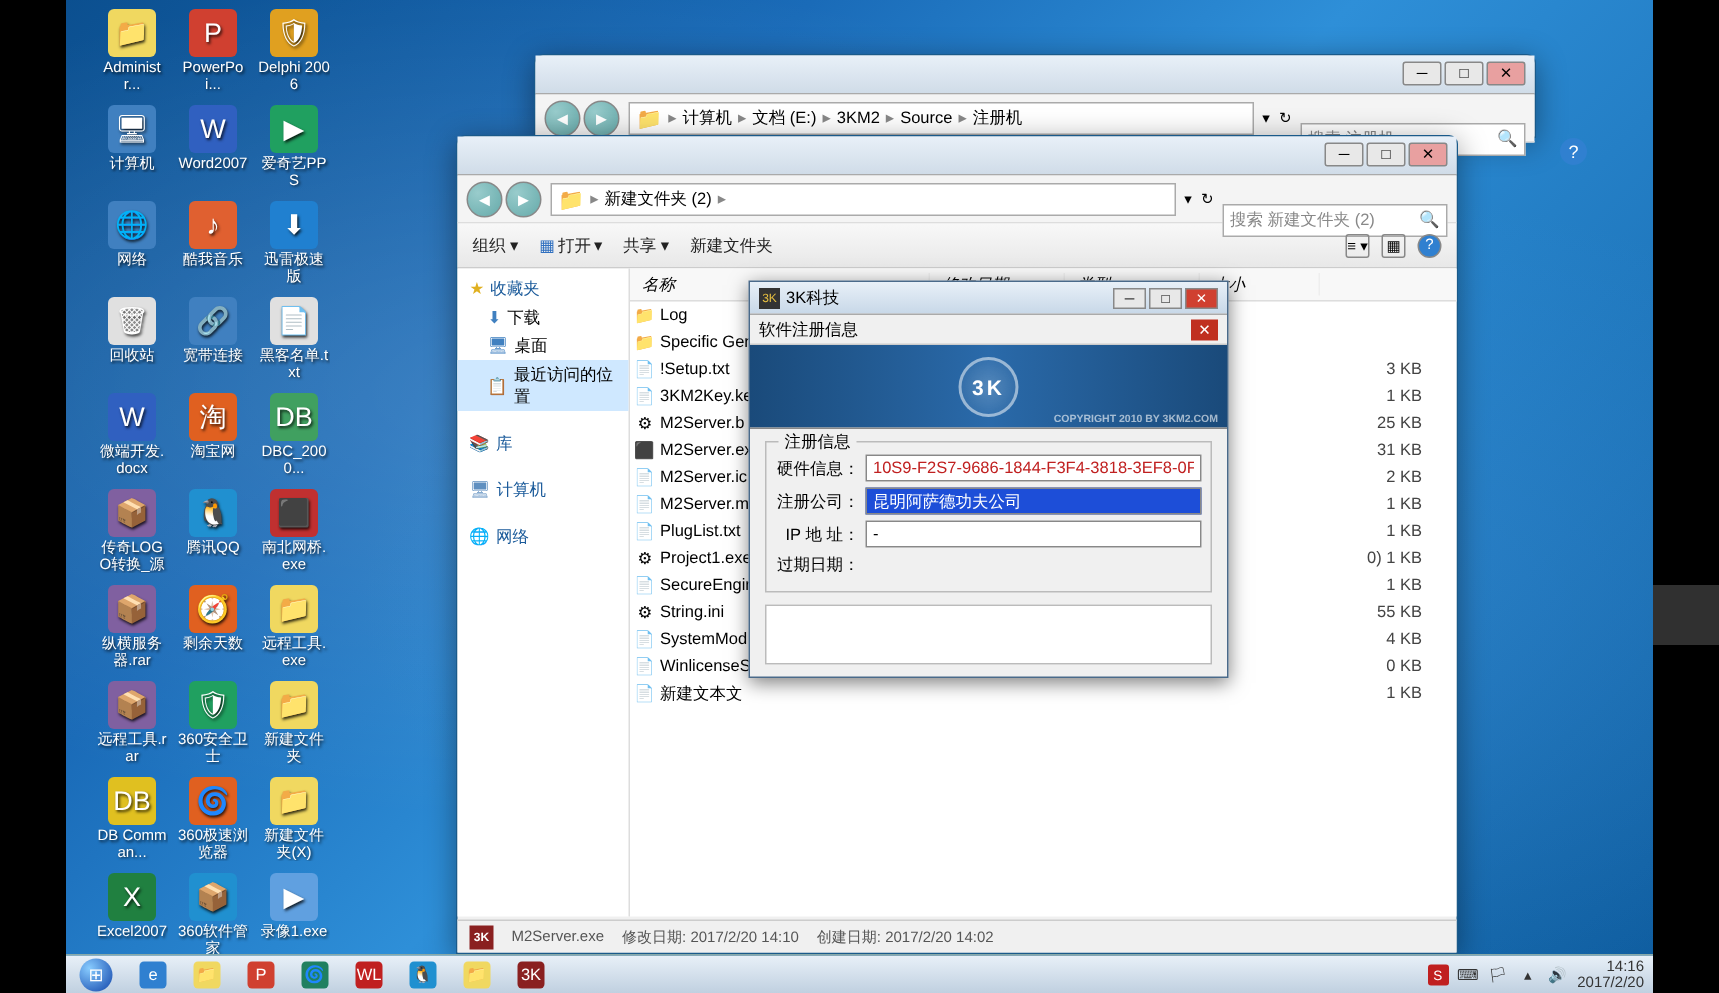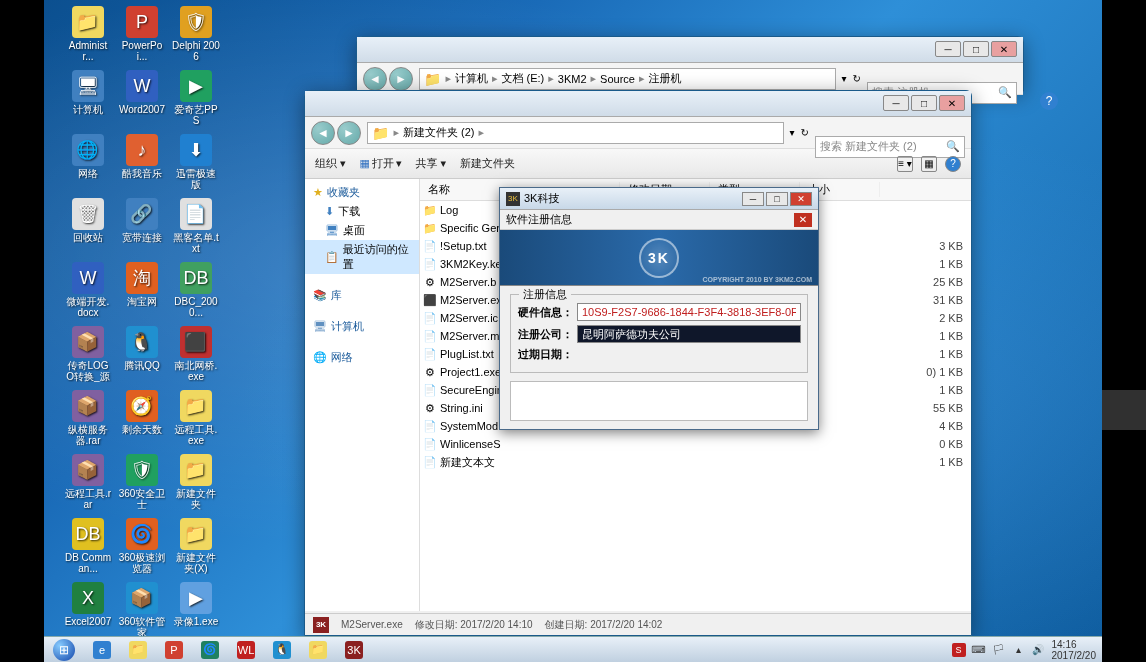--- a/index.html
+++ b/index.html
@@ -27,56 +27,56 @@
 .toolbar { height: 30px; background: linear-gradient(#f8f8f8, #e8e8e8); display: flex; align-items: center; padding: 0 10px; gap: 14px; font-size: 11px; border-bottom: 1px solid #ccc; }
 .toolbar-item { cursor: pointer; color: #222; display: flex; align-items: center; gap: 2px; }
 .toolbar-right { margin-left: auto; display: flex; gap: 8px; }
 .tb-ico { width: 16px; height: 16px; border: 1px solid #888; border-radius: 2px; display: flex; align-items: center; justify-content: center; font-size: 10px; }
 .explorer-body { display: flex; height: calc(100% - 112px); background: #fff; }
 .sidebar { width: 115px; border-right: 1px solid #ddd; padding: 4px 0; font-size: 11px; }
 .sidebar-group { padding: 2px 8px; color: #1a5a9a; cursor: pointer; display: flex; align-items: center; gap: 4px; }
 .sidebar-item { padding: 2px 8px 2px 20px; cursor: pointer; display: flex; align-items: center; gap: 4px; }
 .sidebar-item.highlighted { background: #cfe8ff; }
 .file-list { flex: 1; font-size: 11px; }
-.file-header { display: flex; border-bottom: 1px solid #ddd; background: #f8f8f8; height: 22px; align-items: center; }
+.file-header { display: flex; border-bottom: 1px solid #ddd; background: #f8f8f8; height: 22px; align-items: center; font-style: italic; }
 .fh-col { padding: 0 8px; border-right: 1px solid #eee; }
 .file-row { display: flex; align-items: center; padding: 2px 0; height: 18px; cursor: pointer; }
 .file-row .fico { width: 16px; text-align: center; margin: 0 2px; }
 .file-row .fname { flex: 0 0 180px; overflow: hidden; white-space: nowrap; }
-.file-row .fsize { margin-left: auto; padding-right: 8px; color: #444; }
+.file-row .fsize { margin-left: auto; padding-right: 23px; color: #444; }
 .status-bar { position: absolute; bottom: 0; left: 0; right: 0; height: 22px; background: #f0f0f0; border-top: 1px solid #ccc; display: flex; align-items: center; padding: 0 8px; font-size: 10px; gap: 12px; color: #555; }
 .status-bar .sico { width: 16px; height: 16px; background: #8a2020; color: #fff; display: flex; align-items: center; justify-content: center; font-size: 8px; font-weight: bold; }
 .dialog { position: absolute; background: #f0f0f0; border: 1px solid #4a6a8a; box-shadow: 0 3px 12px rgba(0,0,0,0.5); }
 .dialog-title { height: 22px; background: linear-gradient(#e8f0f8, #c8d8e8); display: flex; align-items: center; padding: 0 6px; font-size: 11px; border-bottom: 1px solid #aaa; }
 .dialog-title .dico { width: 14px; height: 14px; background: #333; margin-right: 4px; display: flex; align-items: center; justify-content: center; color: #e8c040; font-size: 8px; }
 .dialog-ctrls { margin-left: auto; display: flex; gap: 2px; }
 .dlg-btn { width: 22px; height: 14px; border: 1px solid #888; background: #e8e8e8; font-size: 9px; display: flex; align-items: center; justify-content: center; cursor: pointer; }
 .dlg-btn.close-red { background: #d04030; color: #fff; }
 .sub-title { height: 20px; padding: 0 6px; font-size: 11px; display: flex; align-items: center; border-bottom: 1px solid #ccc; }
 .sub-title .close-x { margin-left: auto; width: 18px; height: 14px; background: #c03020; color: #fff; display: flex; align-items: center; justify-content: center; font-size: 10px; cursor: pointer; }
 .banner { height: 56px; background: linear-gradient(90deg, #1a4a7a 0%, #2a6aaa 50%, #1a4a7a 100%); display: flex; align-items: center; justify-content: center; color: #fff; font-size: 18px; font-weight: bold; letter-spacing: 2px; gap: 10px; position: relative; border-bottom: 1px solid #888; }
 .banner .logo-c { width: 40px; height: 40px; border: 2px solid rgba(255,255,255,0.5); border-radius: 50%; display: flex; align-items: center; justify-content: center; font-size: 14px; background: radial-gradient(circle, rgba(255,255,255,0.2), transparent); }
 .banner .copy { position: absolute; bottom: 2px; right: 6px; font-size: 7px; color: rgba(255,255,255,0.6); letter-spacing: 0; }
 .form-body { padding: 8px 10px; font-size: 11px; }
 .form-section { border: 1px solid #bbb; padding: 8px 6px 6px; margin-bottom: 8px; position: relative; }
 .form-section .legend { position: absolute; top: -8px; left: 8px; background: #f0f0f0; padding: 0 4px; font-size: 11px; }
 .form-row { display: flex; align-items: center; margin-bottom: 4px; gap: 4px; }
-.form-row label { width: 56px; text-align: right; font-size: 11px; font-weight: bold; }
+.form-row label { width: 56px; text-align: right; font-size: 11px; }
 .form-row input { flex: 1; height: 18px; border: 1px solid #888; padding: 0 4px; font-size: 11px; }
 .form-row input.hw { color: #c02020; }
-.form-row input.sel { background: #0f172a; color: #fff; }
+.form-row input.sel { background: #1d4ed8; color: #fff; }
 .btn-close { width: 56px; height: 20px; border: 1px solid #888; background: linear-gradient(#fafafa, #e0e0e0); font-size: 11px; cursor: pointer; }
 .taskbar { position: absolute; bottom: 0; left: 44px; right: 44px; height: 26px; background: linear-gradient(#e8f0f8, #c0d0e0); border-top: 1px solid #8aa; display: flex; align-items: center; z-index: 100; }
 .start-btn { width: 40px; height: 26px; display: flex; align-items: center; justify-content: center; cursor: pointer; }
 .start-orb { width: 22px; height: 22px; border-radius: 50%; background: radial-gradient(circle at 30% 30%, #8cf, #14a); display: flex; align-items: center; justify-content: center; color: #fff; font-size: 12px; }
 .tb-item { width: 36px; height: 24px; display: flex; align-items: center; justify-content: center; cursor: pointer; border-radius: 2px; }
 .tb-ico2 { width: 18px; height: 18px; border-radius: 3px; display: flex; align-items: center; justify-content: center; font-size: 11px; color: #fff; }
 .tray { margin-left: auto; display: flex; align-items: center; gap: 6px; padding: 0 6px; font-size: 10px; color: #333; }
 .tray-ico { width: 14px; height: 14px; display: flex; align-items: center; justify-content: center; }
-.clock { text-align: left; line-height: 11px; }
+.clock { text-align: right; line-height: 11px; }
 </style>
 </head>
 <body>
 
 <div class="black-bar-left"></div>
 <div class="black-bar-right"></div>
 
 <div class="desktop" id="desktop">
     <div class="desktop-icon" style="left: 20px; top: 6px;">
       <div class="ico" style="background:#f0d860">📁</div>
@@ -427,20 +427,24 @@
       <div class="legend">注册信息</div>
       <div class="form-row">
           <label>硬件信息：</label>
           <input class="hw" readonly="" value="10S9-F2S7-9686-1844-F3F4-3818-3EF8-0FD7" style="">
         </div>
       <div class="form-row">
           <label>注册公司：</label>
           <input class="sel" value="昆明阿萨德功夫公司" style="">
         </div>
       <div class="form-row">
+          <label>IP 地 址：</label>
+          <input value="-" style="">
+        </div>
+      <div class="form-row">
           <label>过期日期：</label>
         </div>
     </div>
     <div style="height:40px;border:1px solid #bbb;background:#fff;"></div>
   </div>
 </div>
 
 <div class="taskbar">
   <div class="start-btn">
       <div class="start-orb">⊞</div>

